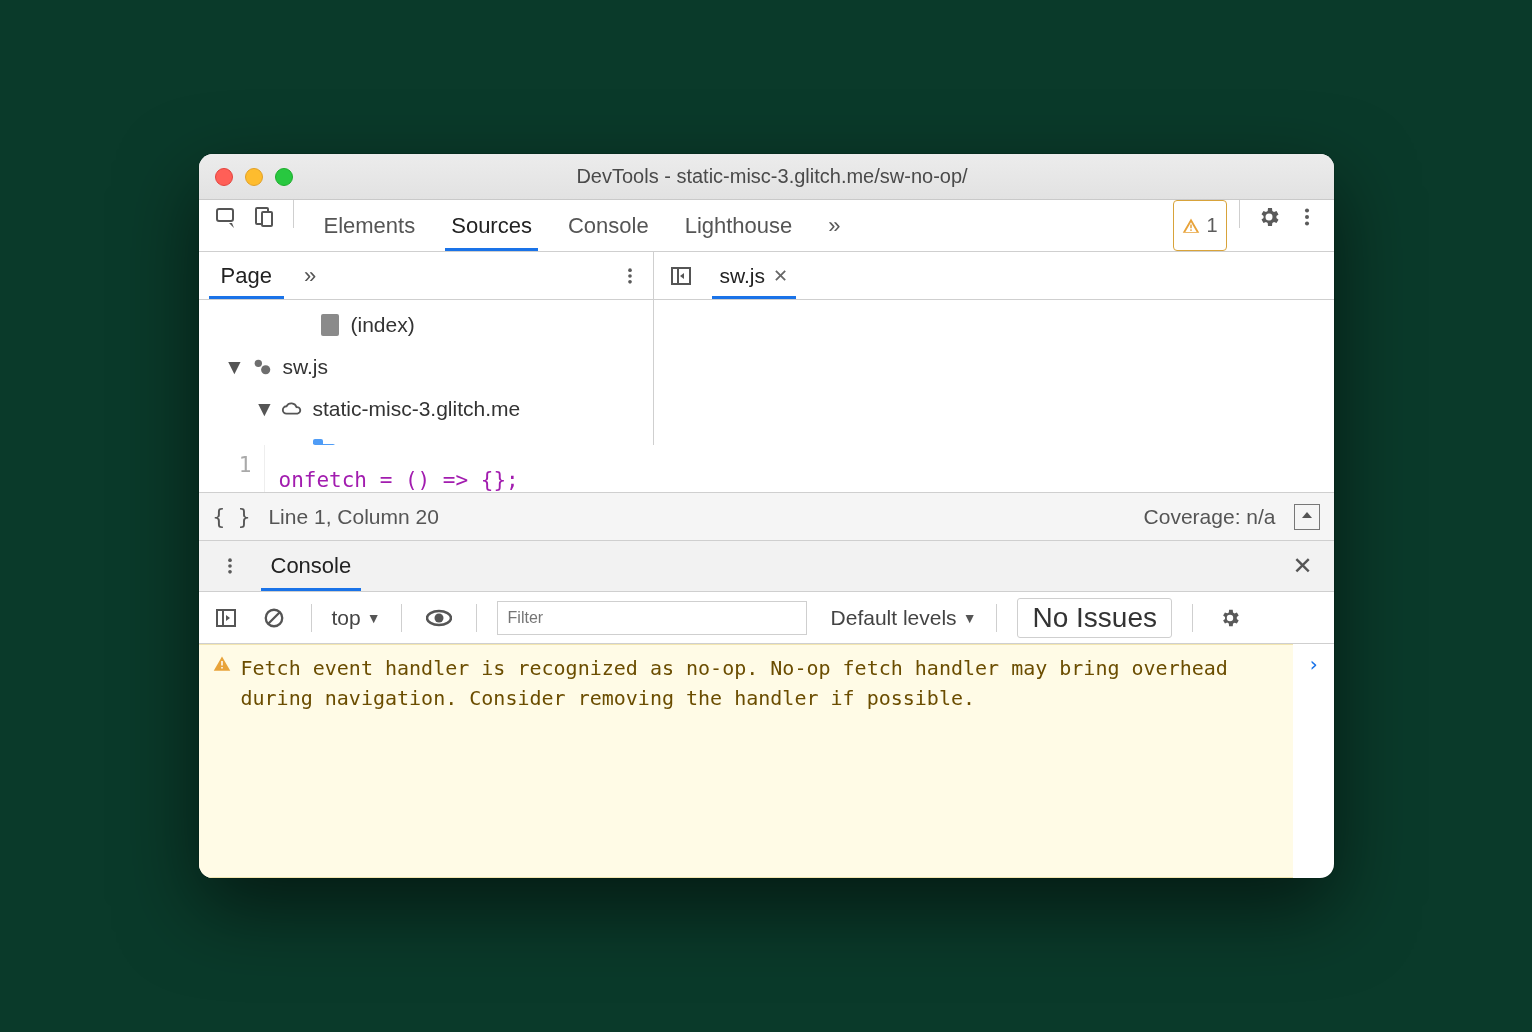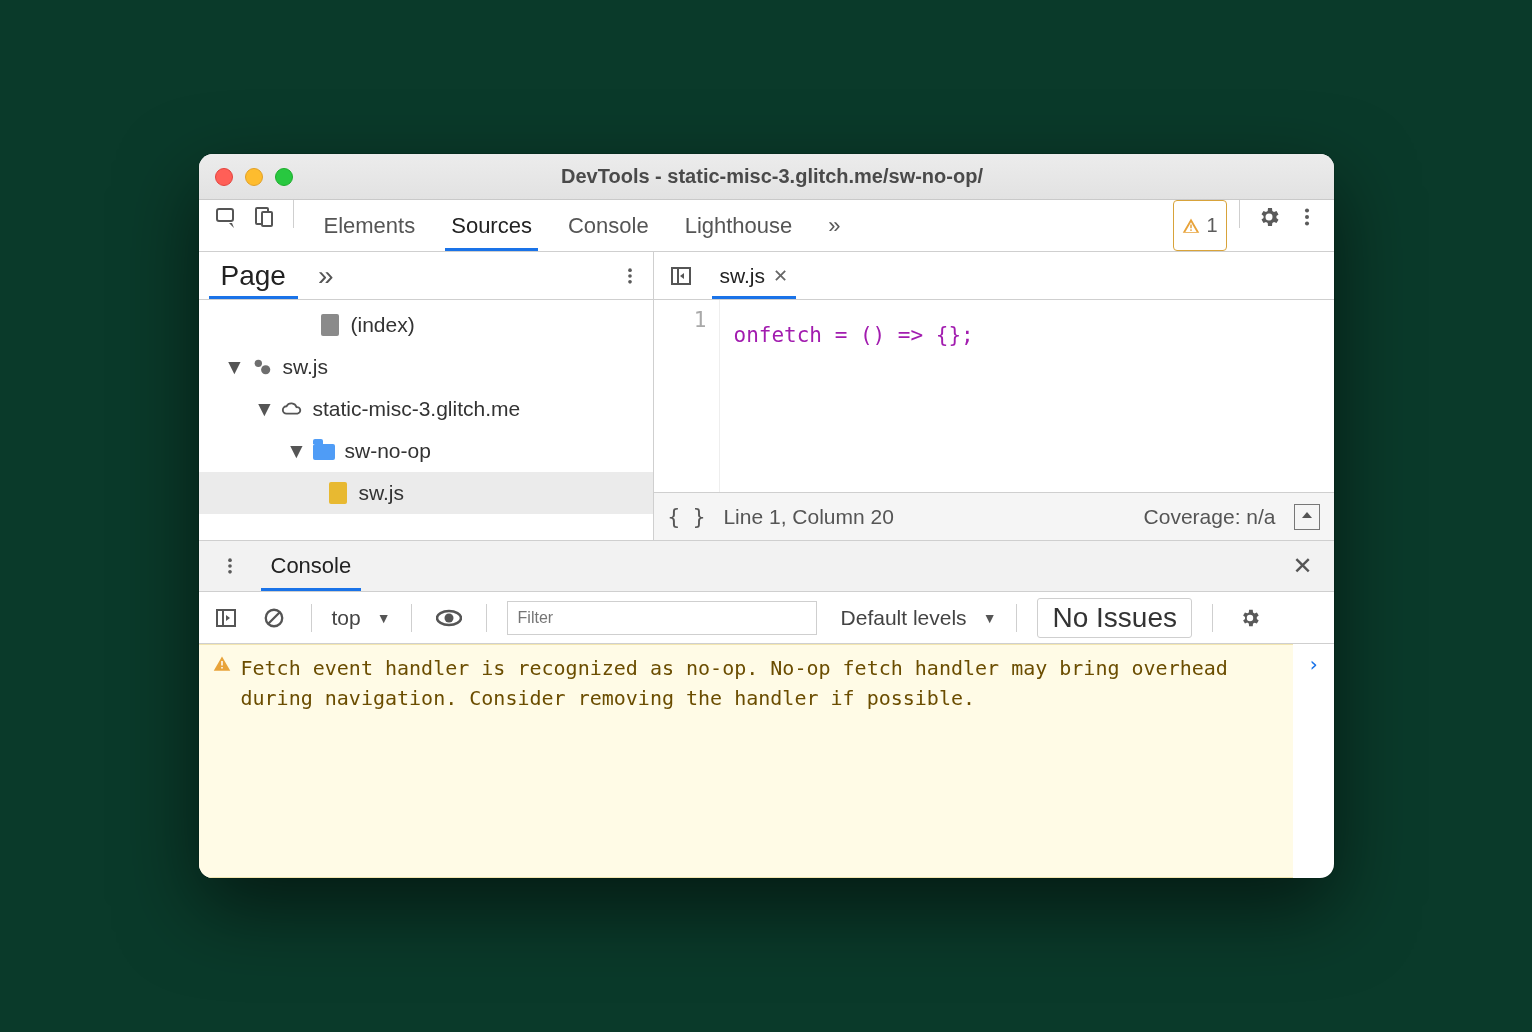--- a/index.html
+++ b/index.html
@@ -38,21 +38,21 @@
   }
   .traffic span {
     width: 18px; height: 18px; border-radius: 50%;
     display: block;
   }
   .t-close { background:#ff5f57; border:1px solid #e2443e; }
   .t-min   { background:#febc2e; border:1px solid #e1a028; }
   .t-max   { background:#28c840; border:1px solid #1dad2c; }
   .titlebar .title {
     position: absolute; left:12px; right:0; text-align:center;
-    font-weight: 700; color:#4a4a4a; font-size: 20px;
+    font-weight: 400; color:#4a4a4a; font-size: 20px;
     pointer-events: none;
   }
   
   .toolbar {
     height: 52px; border-bottom: 1px solid #cfcfcf;
     display: flex; 
     padding: 0 10px;
     gap: 4px;
   }
   .tool-icon {
@@ -78,34 +78,34 @@
   }
   .warn-tri { color:#e8a33a; }
   .gear, .kebab, .chev { color:#5a5a5a; }
   
   .subpanel { display:flex; height:48px; border-bottom:1px solid #cfcfcf; }
   .subpanel-left {
     width: 455px; display:flex; align-items:center; border-right:1px solid #cfcfcf;
     padding: 0 6px;
   }
   .subtabs { display:flex; align-items:stretch; height:100%; }
-  .subtab { padding:0 16px; display:flex; align-items:center; color:#555; position:relative; font-size:28px; }
+  .subtab { padding:0 16px; display:flex; align-items:center; color:#555; position:relative; font-size:22px; }
   .subtab.active { color:#222; }
   .subtab.active::after {
     content:""; position:absolute; left:4px; right:4px; bottom:0; height:3px; background:#1a73e8;
   }
   .subpanel-right { flex:1; display:flex; align-items:center; padding:0 10px; gap:14px; }
   .filetab {
     display:flex; align-items:center; gap:8px; height:100%; padding:0 8px; color:#222;
     position:relative; font-size:21px;
   }
   .filetab::after { content:""; position:absolute; left:0; right:0; bottom:0; height:3px; background:#1a73e8; }
   .filetab .x { color:#666; font-size:18px; }
   
-  .split { display:flex; height: 240px; }
+  .split { display:flex; height: 240px; flex-direction: column; }
   .navpane { width:455px; border-right:1px solid #cfcfcf; background:#fff; overflow:auto; padding-top:4px; }
   .tree-row { display:flex; align-items:center; height:42px; gap:10px; font-size:21px; color:#333; }
   .tree-row .arrow { width:12px; display:inline-flex; justify-content:center; color:#555; }
   .tree-row.selected { background:#ebebeb; }
   .ind1 { padding-left: 120px; }
   .ind-a { padding-left: 30px; }
   .ind-b { padding-left: 60px; }
   .ind-c { padding-left: 92px; }
   .ind-d { padding-left: 128px; }
   .ficon { width:22px; height:22px; display:inline-flex; align-items:center; justify-content:center; }
@@ -129,21 +129,21 @@
     height:52px; background:#f2f2f2; border-top:1px solid #cfcfcf; border-bottom:1px solid #cfcfcf;
     display:flex; align-items:center; padding:0 14px; gap:14px;
   }
   .drawer-head .ctab { position:relative; height:100%; display:flex; align-items:center; padding:0 10px; color:#222; font-size:22px; }
   .drawer-head .ctab::after { content:""; position:absolute; left:0; right:0; bottom:0; height:3px; background:#1a73e8; }
   
   .ctoolbar {
     height:52px; border-bottom:1px solid #cfcfcf; display:flex; align-items:center; padding:0 10px; gap:14px;
   }
   .ctoolbar .vdiv { margin:0 6px; }
-  .select-like { display:flex; align-items:center; gap:16px; color:#444; font-size:21px; }
+  .select-like { display:flex; align-items:center; gap:6px; color:#444; font-size:21px; }
   .tri-down { font-size:14px; color:#555; }
   .filter-input {
     width: 310px; height:34px; border:1px solid #cfcfcf; background:#fff; padding:0 10px;
     font-size:16px; color:#333;
   }
   .btn-like {
     border:1px solid #cfcfcf; background:#fff; padding:3px 14px; border-radius:3px; font-size:28px; color:#333;
   }
   
   .console-body { flex:1; display:flex; flex-direction:row; }

